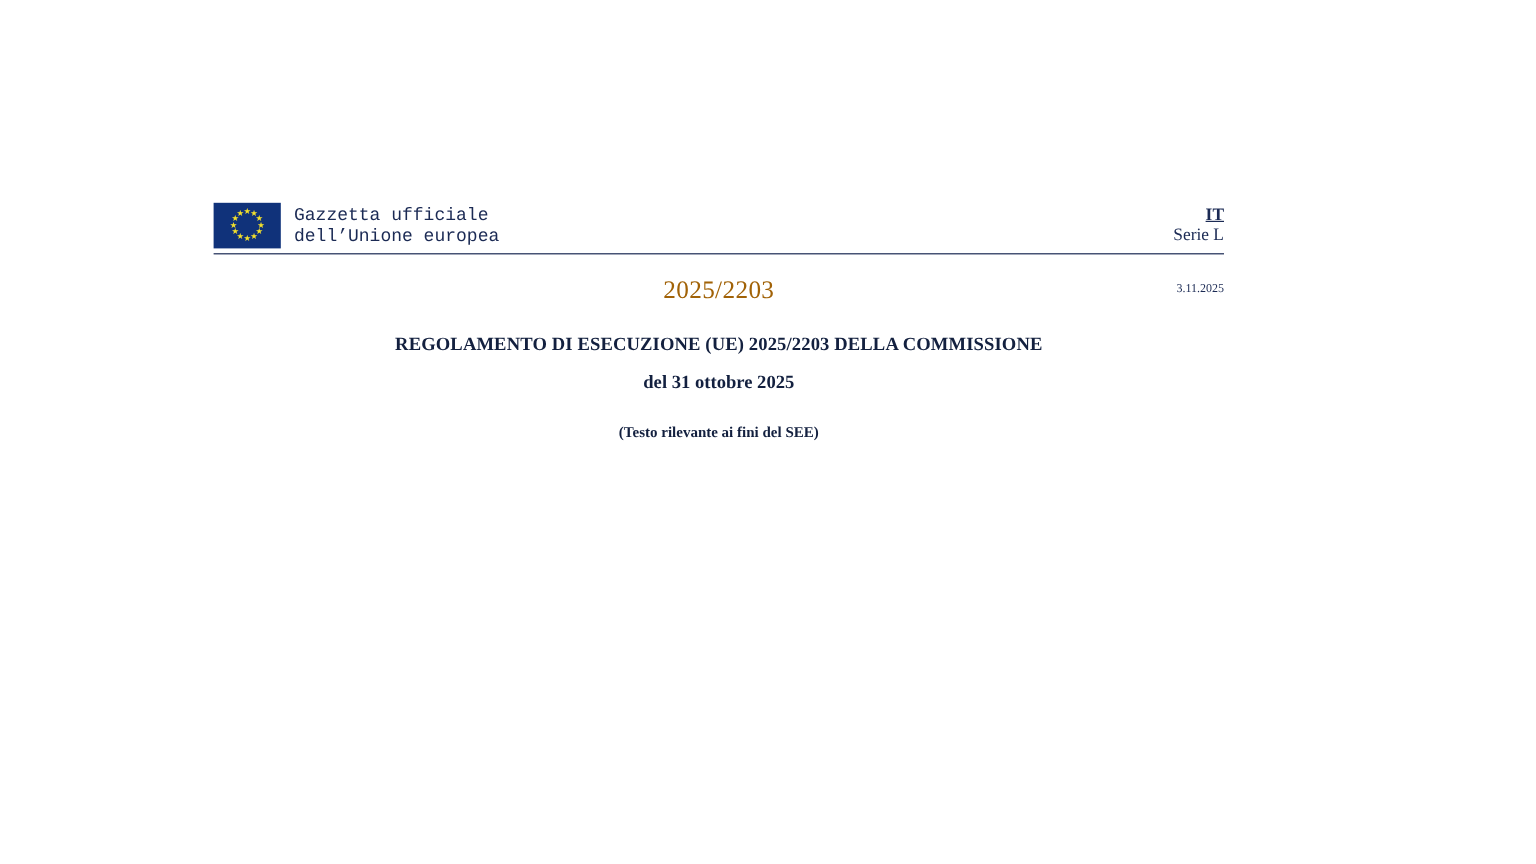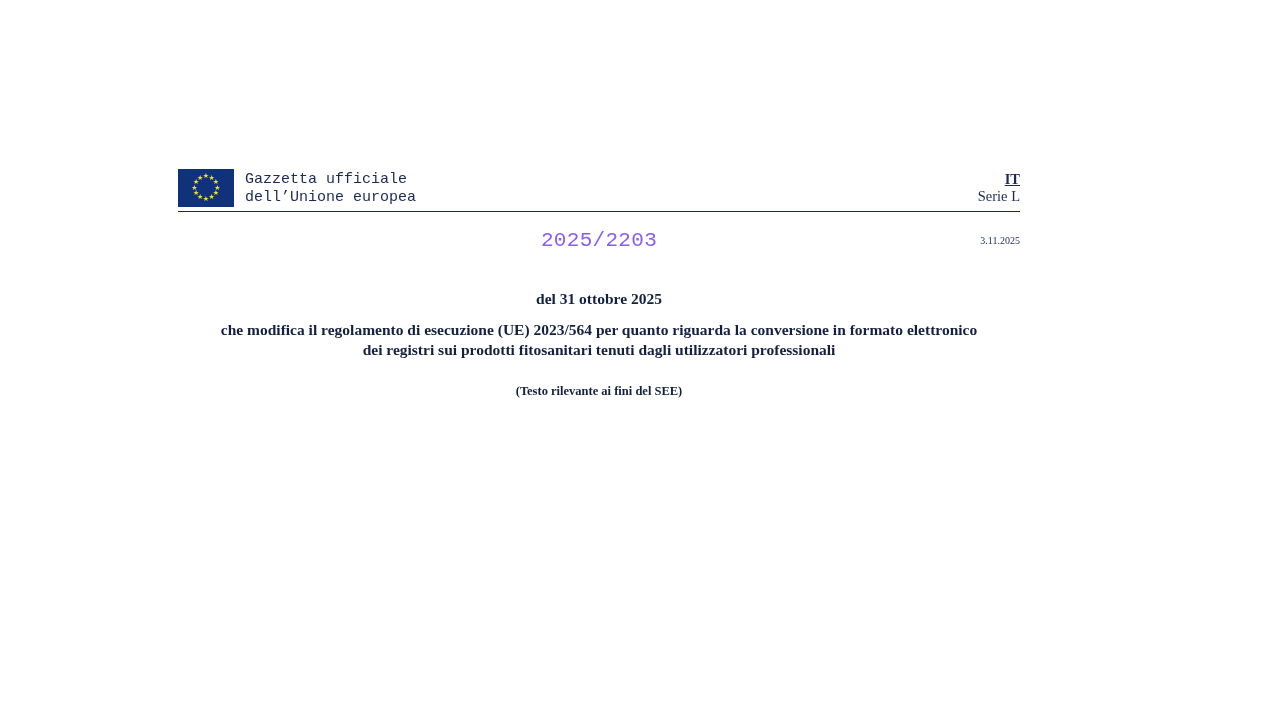--- a/index.html
+++ b/index.html
@@ -92,23 +92,22 @@
     width: 842px;
     height: 26px;
   }
   .doc-number {
     position: absolute;
     left: 0;
     right: 0;
     text-align: center;
     font-size: 21px;
     line-height: 26px;
-    color: #8b5cf6;
+    color: #a16207;
     letter-spacing: 0.3px;
-    font-family: Liberation Mono, monospace;
   }
   .doc-date {
     position: absolute;
     right: 0;
     top: 3px;
     font-size: 10px;
     line-height: 20px;
     color: #1b2a54;
   }
 
@@ -179,18 +178,18 @@
       <div class="series">Serie L</div>
     </div>
   </div>
 
   <div class="numrow">
     <div class="doc-number">2025/2203</div>
     <div class="doc-date">3.11.2025</div>
   </div>
 
   <div class="titleblock">
+    <div class="title-main">REGOLAMENTO DI ESECUZIONE (UE) 2025/2203 DELLA COMMISSIONE</div>
     <div class="title-date">del 31 ottobre 2025</div>
-    <div class="title-subject">che modifica il regolamento di esecuzione (UE) 2023/564 per quanto riguarda la conversione in formato elettronico dei registri sui prodotti fitosanitari tenuti dagli utilizzatori professionali</div>
     <div class="title-note">(Testo rilevante ai fini del SEE)</div>
   </div>
 
 </div>
 
 </body></html>

